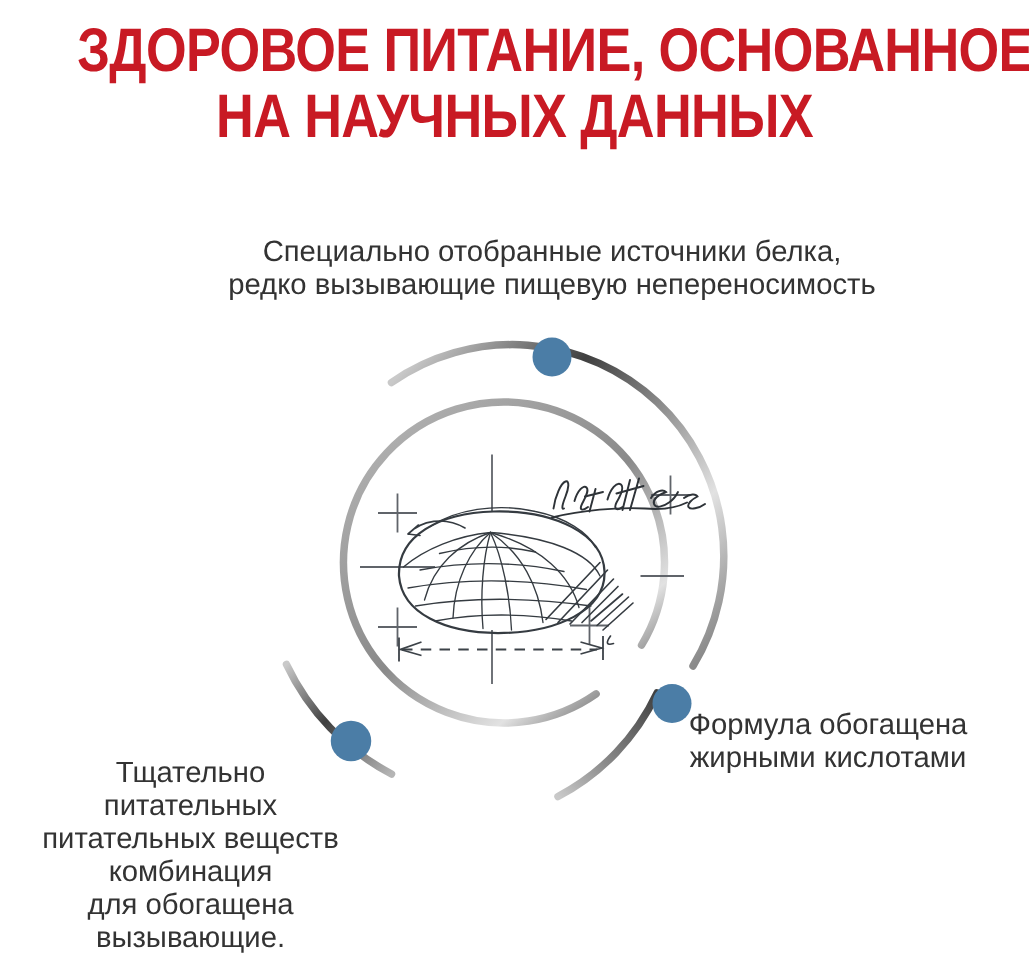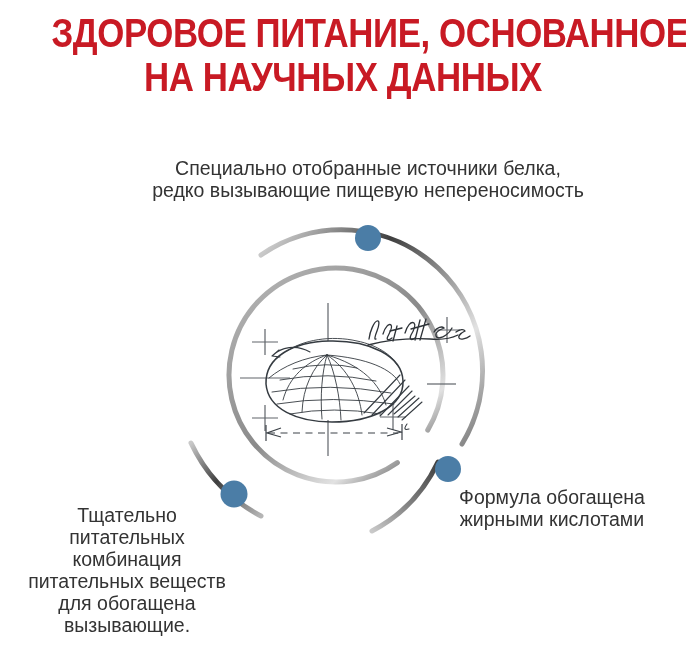--- a/index.html
+++ b/index.html
@@ -14,21 +14,21 @@
     font-size:41px; line-height:44px; font-weight:700;
     letter-spacing:-0.5px; white-space:nowrap;
   }
   .h-line { transform:scaleX(0.85); transform-origin:50% 50%; }
   .callout {
     position:absolute; text-align:center; color:#333333;
     font-size:19.5px; line-height:22px; font-weight:400;
   }
   .callout-top   { top:157px; left:43px;  width:650px; }
   .callout-bl    { top:504px; left:7px;  width:240px; }
-  .callout-br    { top:486px; left:432px; width:240px;text-align:center; }
+  .callout-br    { top:472px; left:432px; width:240px;text-align:center; }
   .figure-svg { position:absolute; top:0; left:0; }
 </style>
 </head>
 <body>
 
 <div class="canvas">
 
   <header class="heading">
     <div class="h-line">ЗДОРОВОЕ ПИТАНИЕ, ОСНОВАННОЕ</div>
     <div class="h-line">НА НАУЧНЫХ ДАННЫХ</div>
@@ -136,22 +136,22 @@
       <path d="M420,320 L415,340 M426,319 L420,340 M411,329 L429,324"></path>
       <path d="M434,332 C437,327 442,326 444,328 C439,330 435,333 436,336 C437,339 442,338 446,335 C449,333 451,330 452,328"></path>
       <path d="M368,345 C388,340 412,338 430,339 C442,340 452,338 458,335"></path>
       <path d="M456,332 C460,329 464,329 465,331 C461,333 458,336 459,338 C460,340 466,339 470,336"></path>
     </g>
   </svg>
 
   <div class="callout callout-bl">
     <div>Тщательно</div>
     <div>питательных</div>
+    <div>питательных веществ</div>
     <div>комбинация</div>
-    <div>питательных веществ</div>
     <div>для обогащена</div>
     <div>вызывающие.</div>
   </div>
 
   <div class="callout callout-br">
     <div>Формула обогащена</div>
     <div>жирными кислотами</div>
   </div>
 
 </div>

